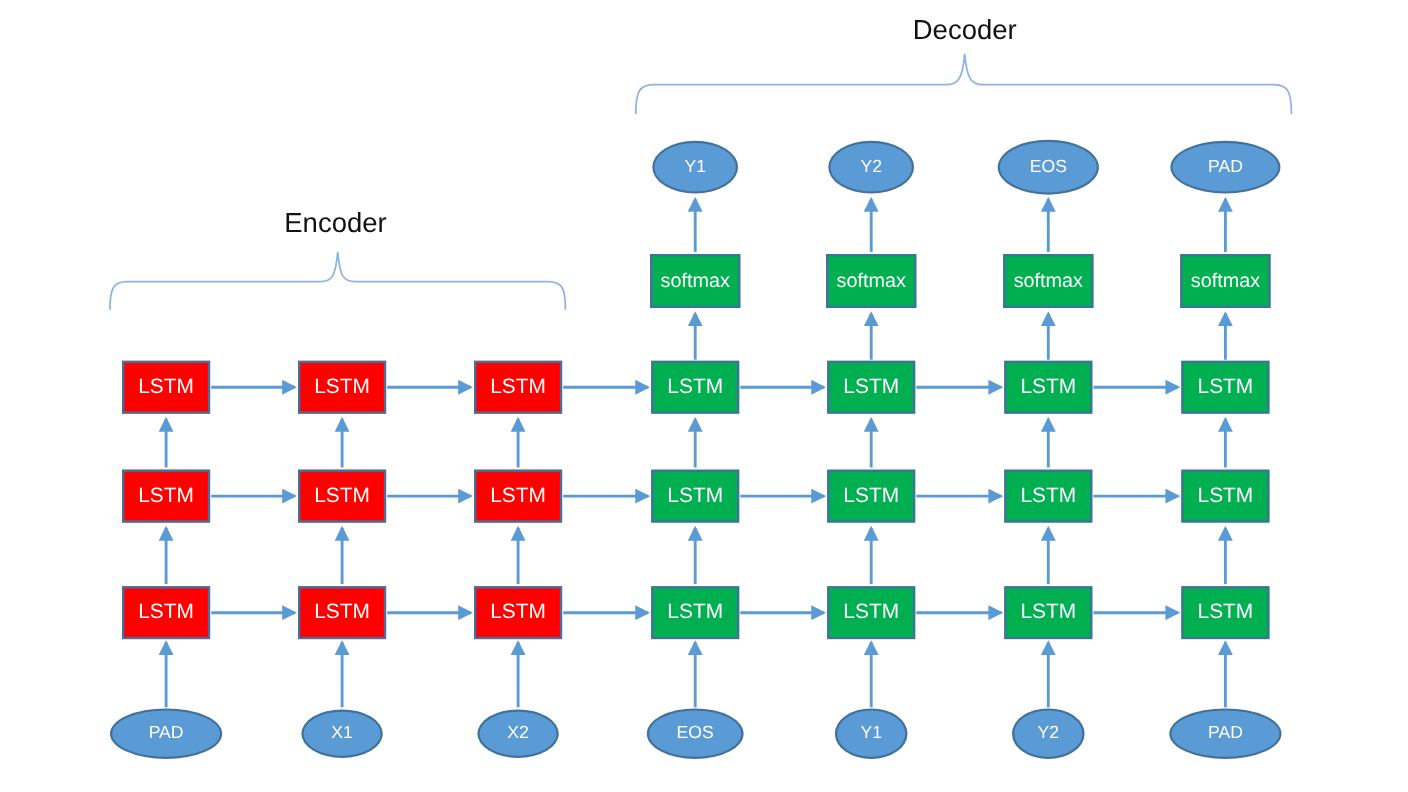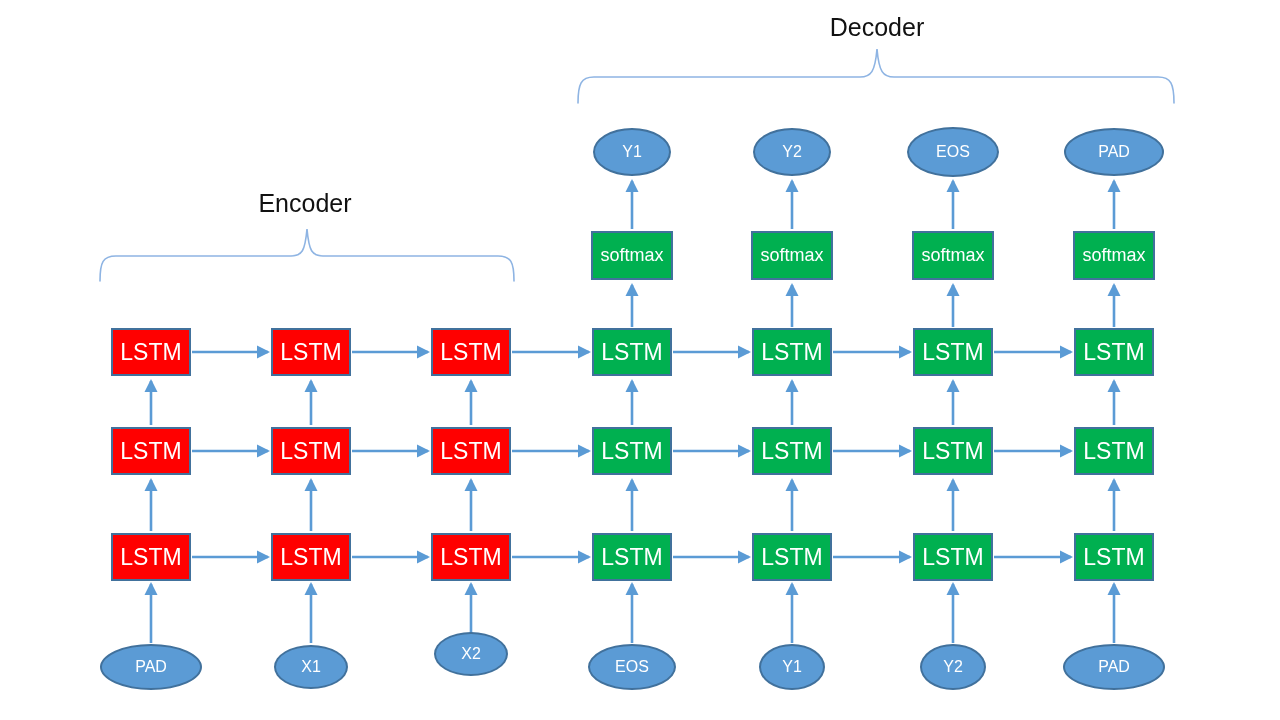--- a/index.html
+++ b/index.html
@@ -17,21 +17,21 @@
   .node{
     position:absolute;
     display:flex;align-items:center;justify-content:center;
     color:var(--label,#ffffff);
     box-sizing:border-box;
     text-align:center;
   }
   .box{
     width:80px;height:48px;
     border:2px solid var(--border,#41719C);
-    font-size:23px;
+    font-size:19px;
   }
   .enc{background:var(--enc,#FF0000);}
   .dec{background:var(--dec,#00B050);}
   .softmax{
     width:82px;height:49px;
     background:var(--dec,#00B050);
     border:2px solid var(--border,#41719C);
     font-size:18px;
   }
   .ellipse{
@@ -145,19 +145,19 @@
   <div class="node box enc" style="left:111px;top:533px">LSTM</div>
   <div class="node box enc" style="left:271px;top:533px">LSTM</div>
   <div class="node box enc" style="left:431px;top:533px">LSTM</div>
   <div class="node box dec" style="left:592px;top:533px">LSTM</div>
   <div class="node box dec" style="left:752px;top:533px">LSTM</div>
   <div class="node box dec" style="left:913px;top:533px">LSTM</div>
   <div class="node box dec" style="left:1074px;top:533px">LSTM</div>
 
   <div class="node ellipse" style="left:100px;top:644px;width:102px;height:46px">PAD</div>
   <div class="node ellipse" style="left:274px;top:645px;width:74px;height:44px">X1</div>
-  <div class="node ellipse" style="left:434px;top:632px;width:74px;height:44px">X2</div>
+  <div class="node ellipse" style="left:434px;top:645px;width:74px;height:44px">X2</div>
   <div class="node ellipse" style="left:588px;top:644px;width:88px;height:46px">EOS</div>
   <div class="node ellipse" style="left:759px;top:644px;width:66px;height:46px">Y1</div>
   <div class="node ellipse" style="left:920px;top:644px;width:66px;height:46px">Y2</div>
   <div class="node ellipse" style="left:1063px;top:644px;width:102px;height:46px">PAD</div>
 
 </div>
 
 </body></html>

